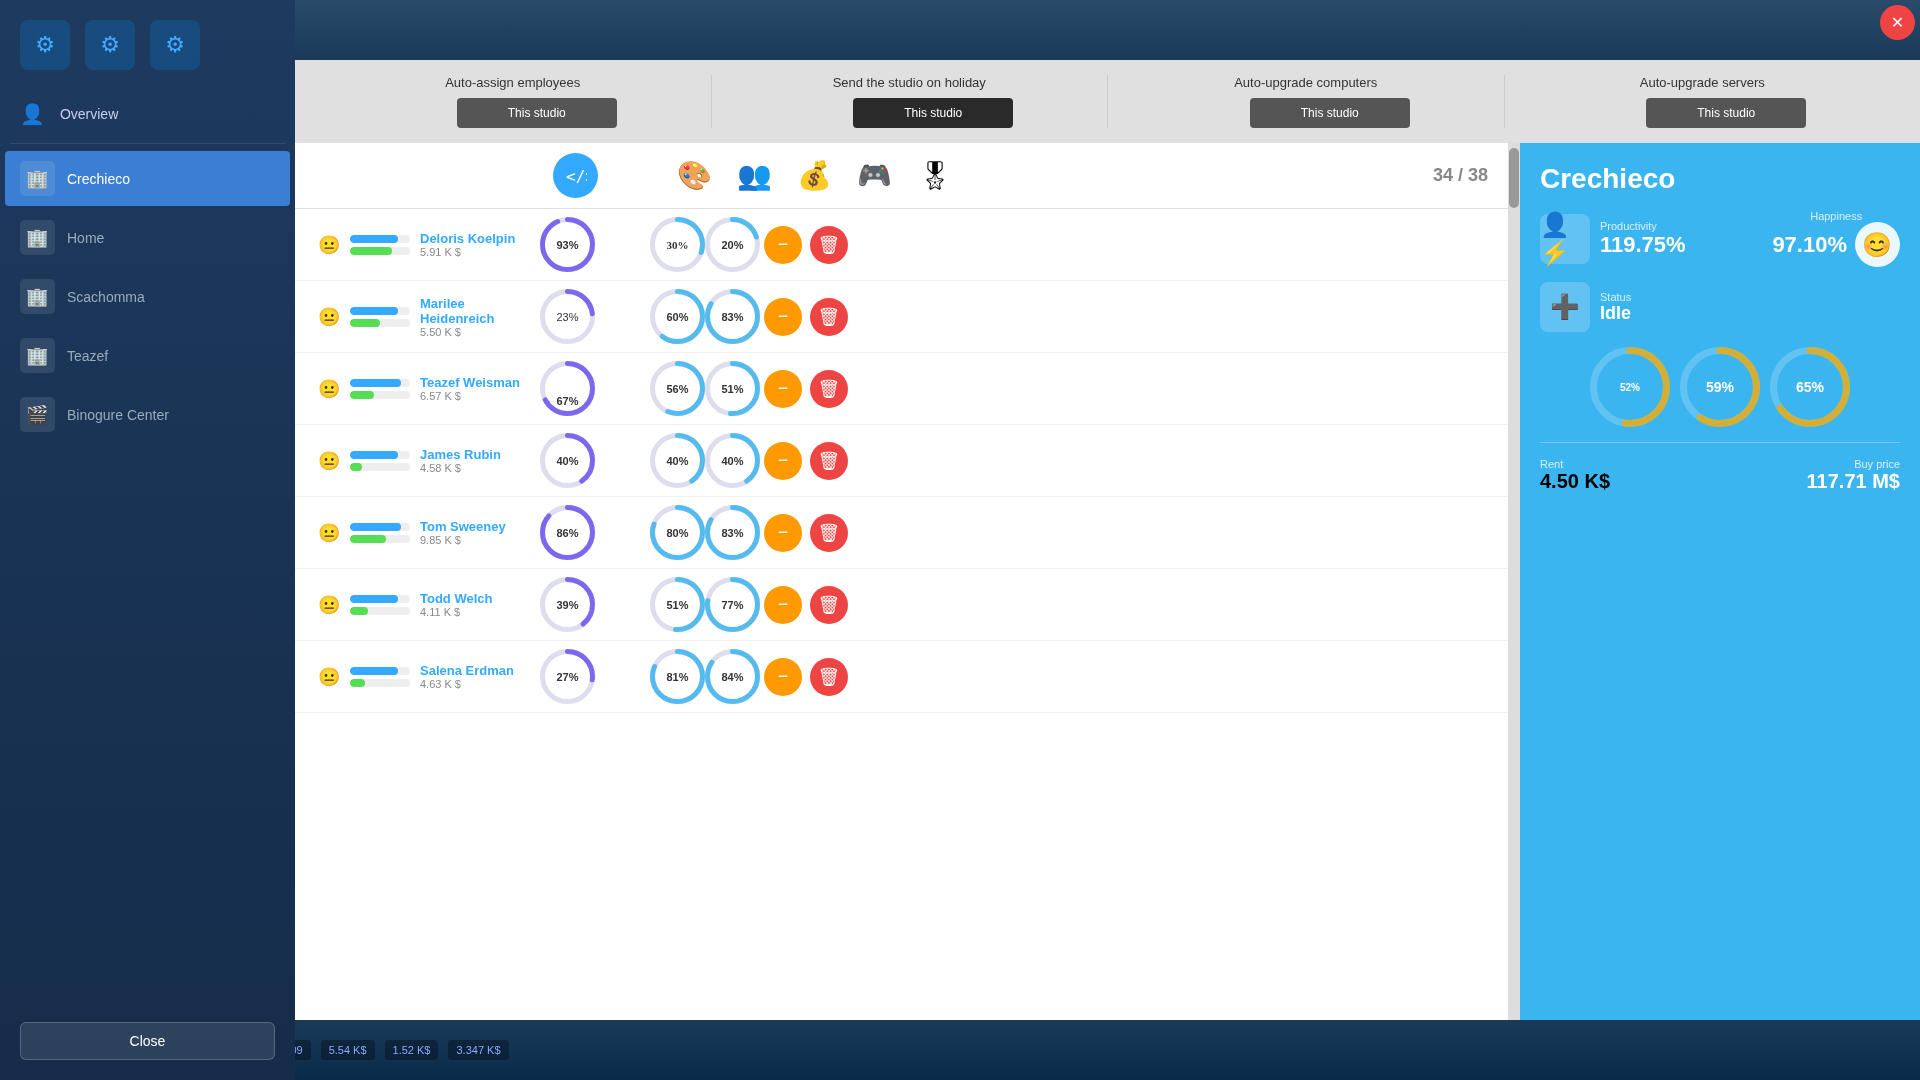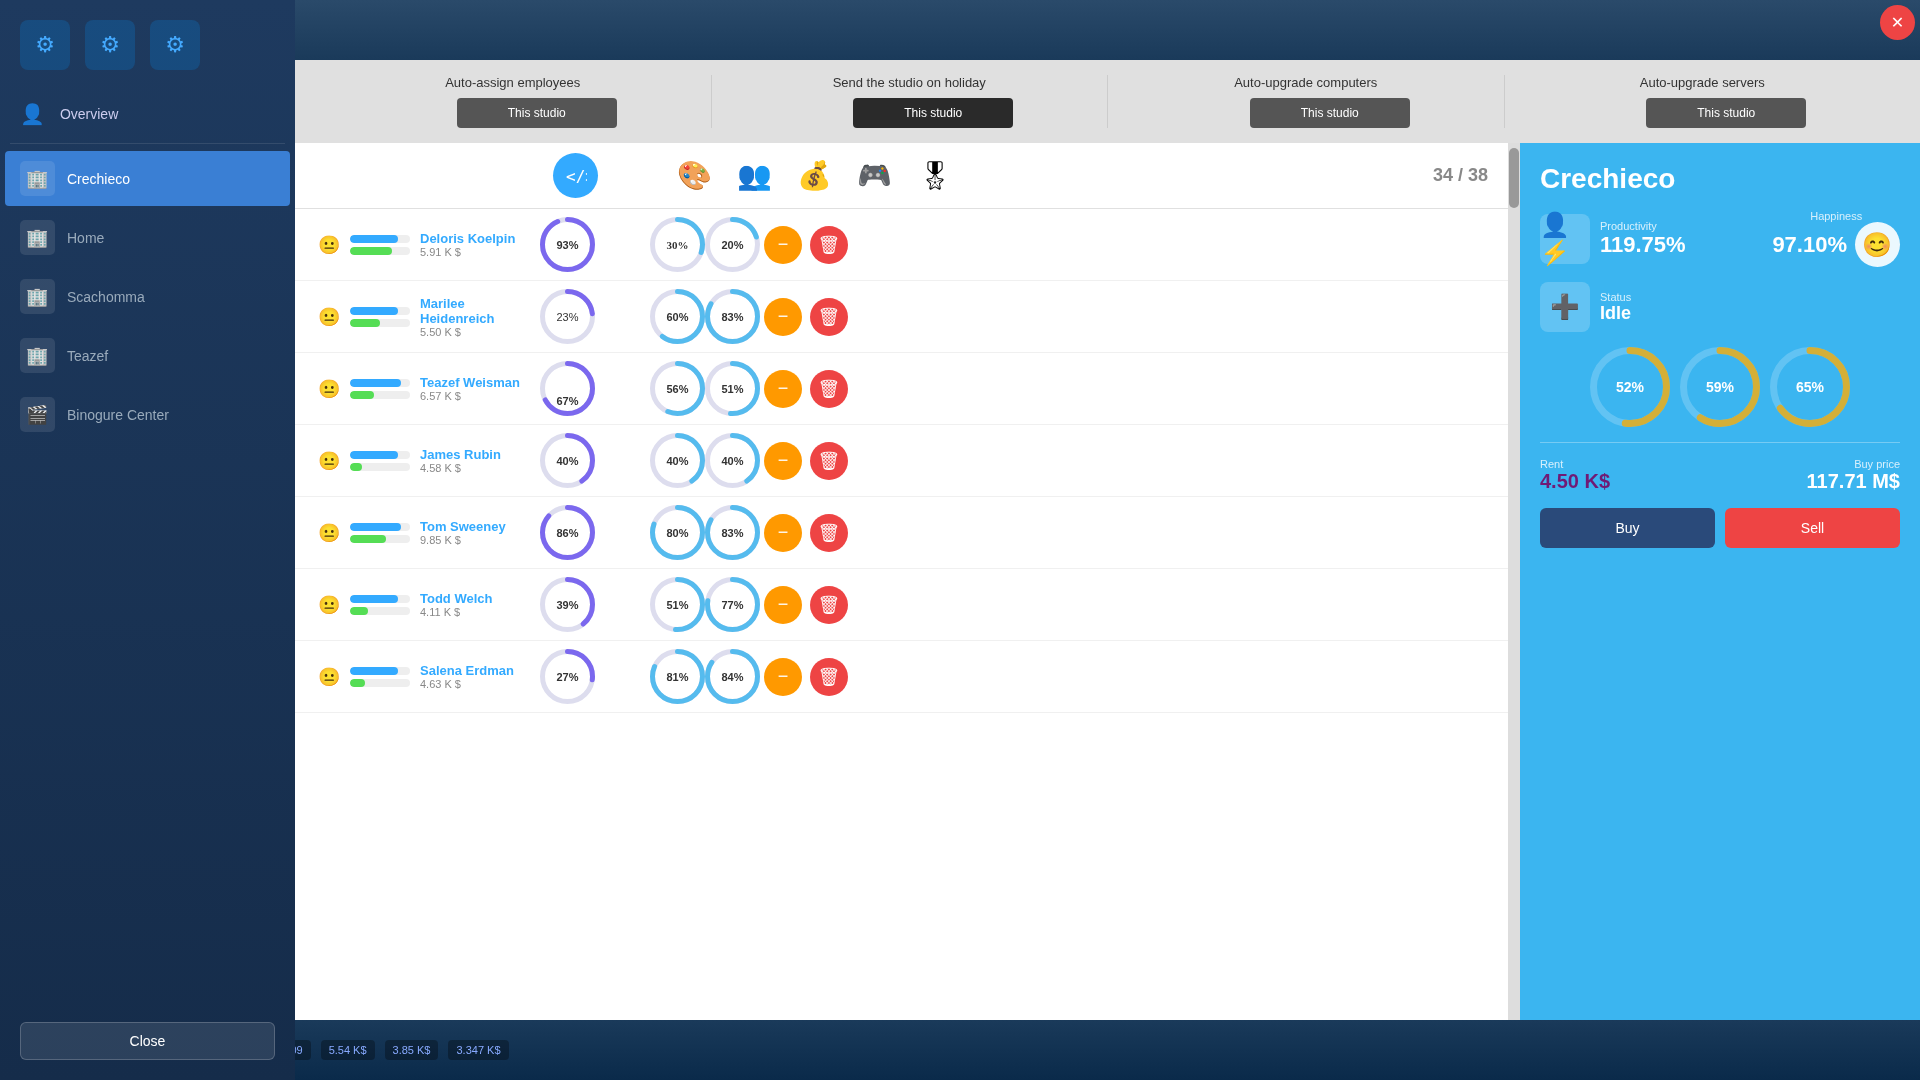--- a/index.html
+++ b/index.html
@@ -440,21 +440,21 @@
     .rent-col, .buy-col { }
 
     .rent-label, .buy-label {
       font-size: 11px;
       color: rgba(255,255,255,0.8);
     }
 
     .rent-value {
       font-size: 20px;
       font-weight: bold;
-      color: #701a75;
+      color: #000000;
     }
 
     .buy-value {
       font-size: 20px;
       font-weight: bold;
       color: white;
       text-align: right;
     }
 
     .buy-label { text-align: right; }
@@ -531,21 +531,21 @@
 <div class="game-bottom-bar">
   <div class="bottom-bar-item">
     <span>🏢</span>
     <span>Scachomma</span>
   </div>
   <div class="bottom-bar-item">3.3</div>
   <div class="bottom-bar-item">3.3</div>
   <div class="bottom-bar-item">0.3</div>
   <div class="bottom-bar-item">702 2009</div>
   <div class="bottom-bar-item">5.54 K$</div>
-  <div class="bottom-bar-item">3.85 K$</div>
+  <div class="bottom-bar-item">1.52 K$</div>
   <div class="bottom-bar-item">3.347 K$</div>
 </div>
 
 <div class="sidebar">
   <div class="sidebar-icons">
     <div class="sidebar-icon">⚙</div>
     <div class="sidebar-icon">⚙</div>
     <div class="sidebar-icon">⚙</div>
   </div>
 
@@ -946,21 +946,21 @@
           <div class="status-value">Idle</div>
         </div>
       </div>
 
       <div class="skill-circles" id="skill-circles">
       <div style="width: 80px; height: 80px; position: relative; display: inline-flex; align-items: center; justify-content: center;">
     <svg width="80" height="80" style="position:absolute;top:0;left:0;transform:rotate(-90deg)">
       <circle cx="40" cy="40" r="36.5" fill="none" stroke="rgba(255,255,255,0.2)" stroke-width="7"></circle>
       <circle cx="40" cy="40" r="36.5" fill="none" stroke="#d4af37" stroke-width="7" stroke-dasharray="119.25485713026855 229.3362637120549" stroke-linecap="round"></circle>
     </svg>
-    <span style="position:relative;z-index:1;font-size:14px;font-weight:bold;color:white;">52%</span>
+    <span style="position:relative;z-index:1;font-size:10px;font-weight:bold;color:white;">52%</span>
   </div>
           <div style="width: 80px; height: 80px; position: relative; display: inline-flex; align-items: center; justify-content: center;">
     <svg width="80" height="80" style="position:absolute;top:0;left:0;transform:rotate(-90deg)">
       <circle cx="40" cy="40" r="36.5" fill="none" stroke="rgba(255,255,255,0.2)" stroke-width="7"></circle>
       <circle cx="40" cy="40" r="36.5" fill="none" stroke="#d4af37" stroke-width="7" stroke-dasharray="135.30839559011238 229.3362637120549" stroke-linecap="round"></circle>
     </svg>
     <span style="position:relative;z-index:1;font-size:14px;font-weight:bold;color:white;">59%</span>
   </div>
           <div style="width: 80px; height: 80px; position: relative; display: inline-flex; align-items: center; justify-content: center;">
     <svg width="80" height="80" style="position:absolute;top:0;left:0;transform:rotate(-90deg)">
@@ -977,20 +977,16 @@
         <div class="rent-col">
           <div class="rent-label">Rent</div>
           <div class="rent-value">4.50 K$</div>
         </div>
         <div class="buy-col">
           <div class="buy-label">Buy price</div>
           <div class="buy-value">117.71 M$</div>
         </div>
       </div>
 
-      <div class="action-buttons-bottom">
-        <button class="buy-btn">Buy</button>
-        <button class="sell-btn">Sell</button>
-      </div>
 
     </div>
   </div>
 </div>
 
 </body></html>

